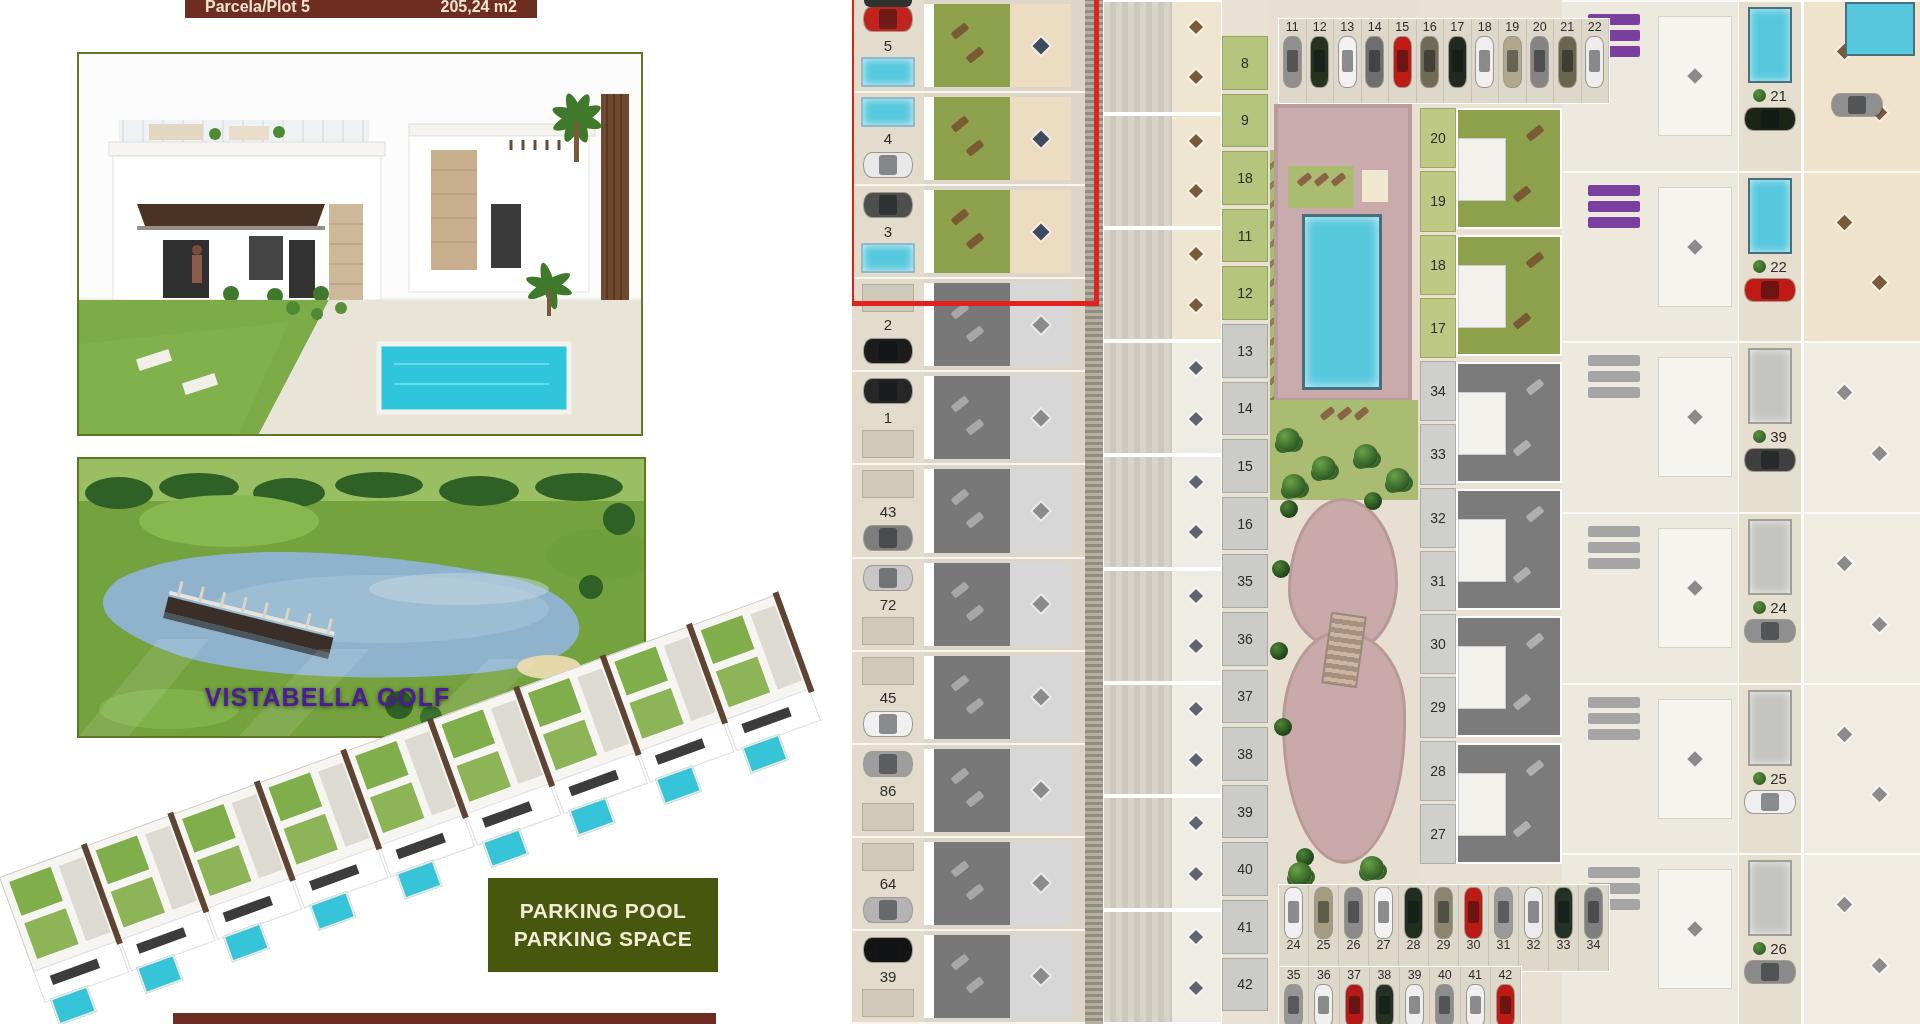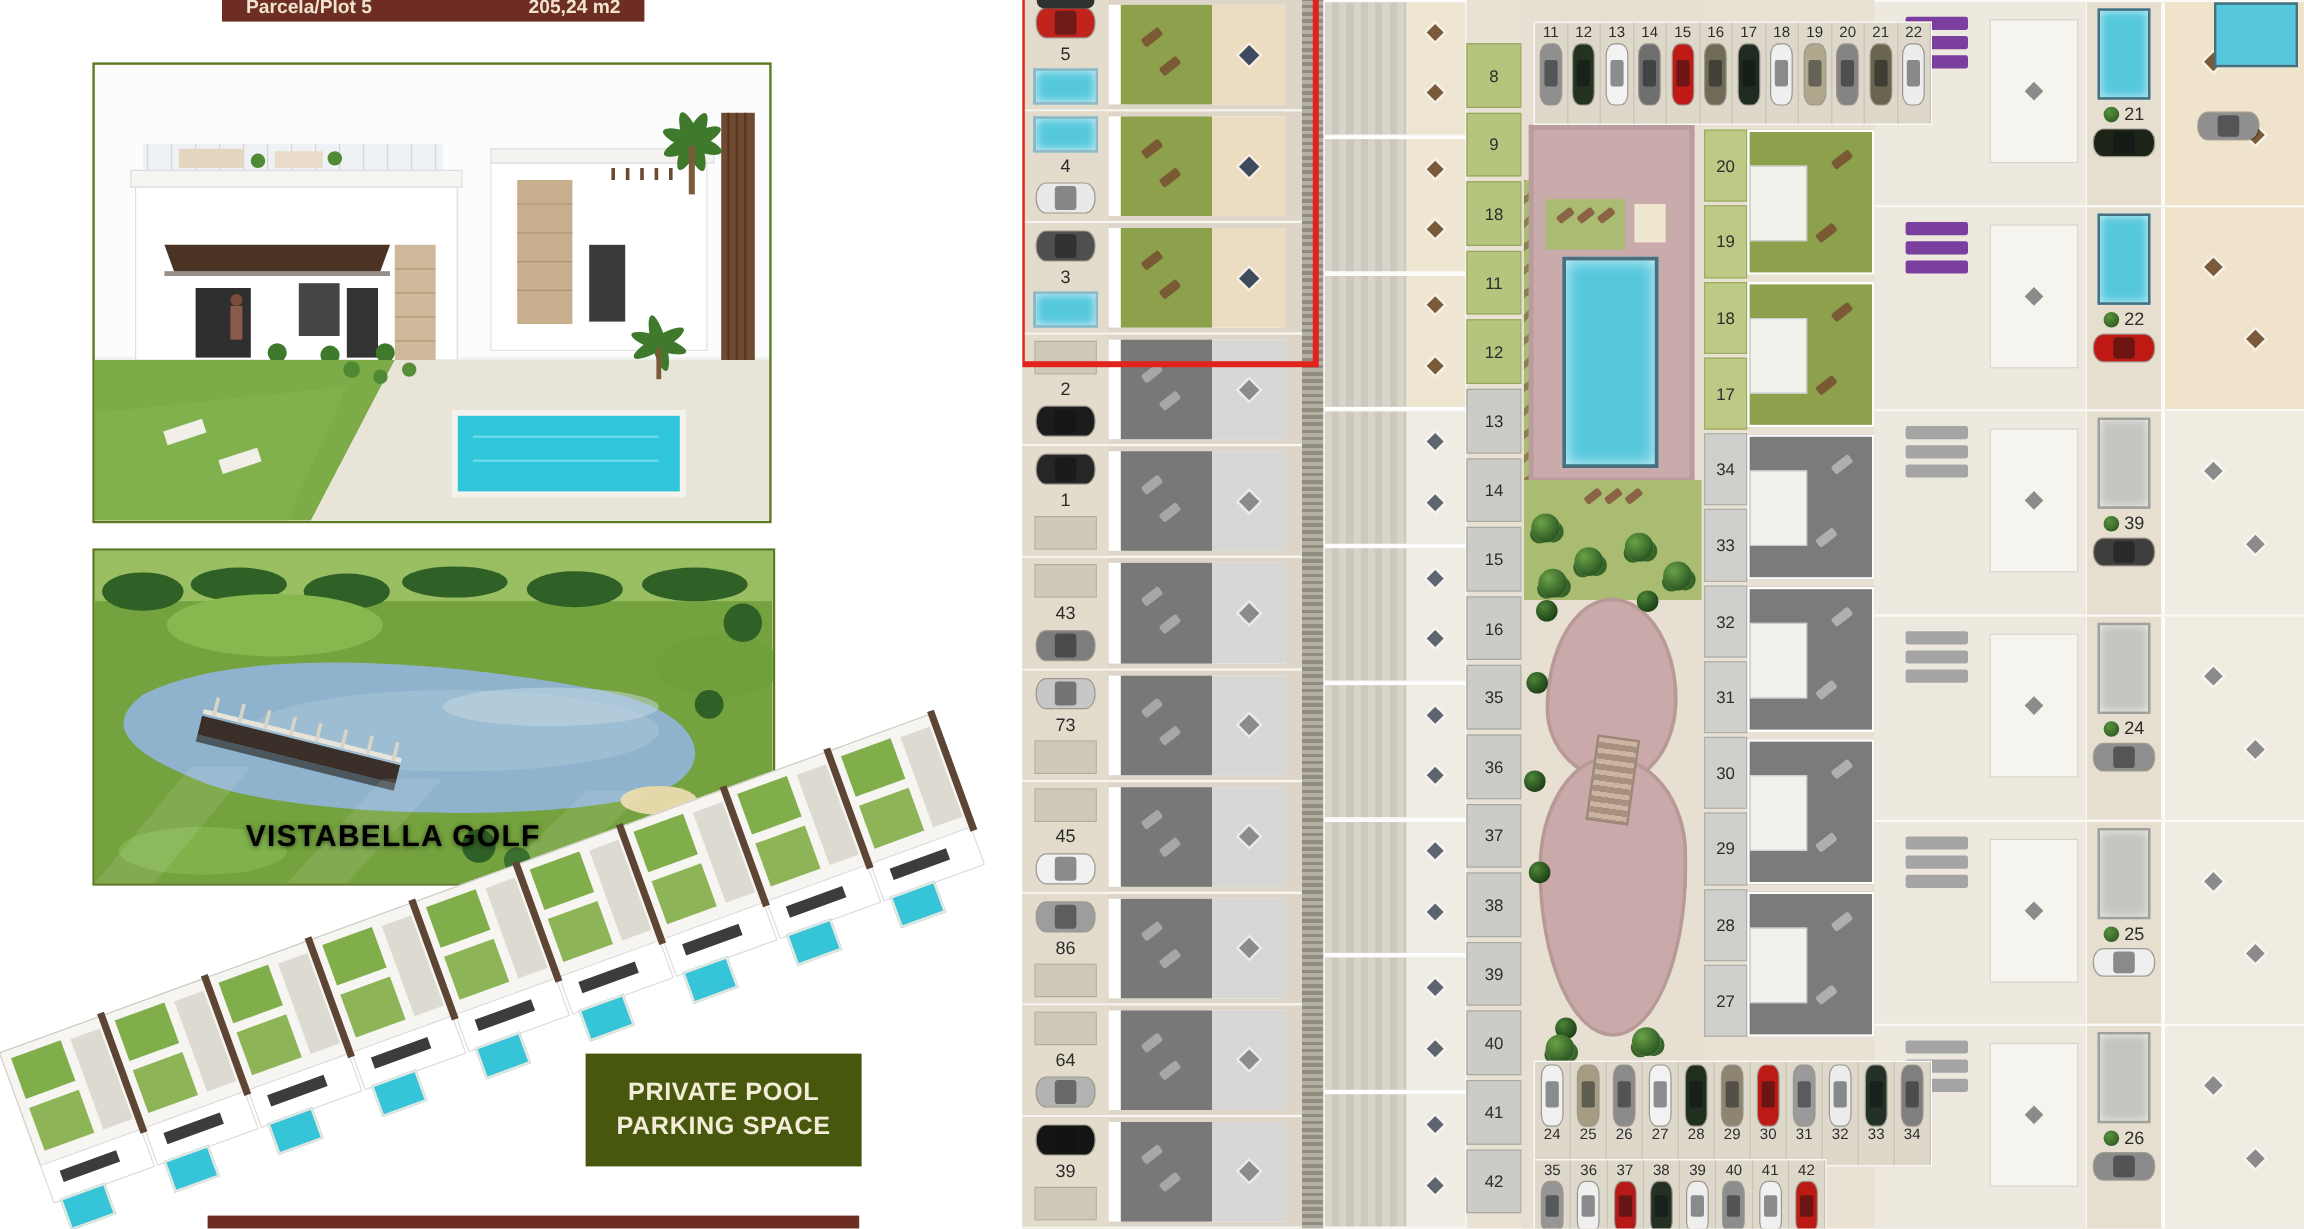--- a/index.html
+++ b/index.html
@@ -8,21 +8,21 @@
 
   
   .banner-top{position:absolute;left:185px;top:-14px;width:352px;height:32px;background:#6d2d22;
     color:#efe3cf;font-weight:bold;font-size:16px;display:flex;justify-content:space-between;
     align-items:flex-end;padding:0 20px 2px 20px;box-sizing:border-box;z-index:6;}
   .banner-bottom{position:absolute;left:173px;top:1013px;width:543px;height:11px;background:#6d2d22;z-index:6;}
 
   .photo{position:absolute;border:2px solid #5d7a23;background:#fff;overflow:hidden;}
   .photo.hero{left:77px;top:52px;width:562px;height:380px;}
   .photo.golf{left:77px;top:457px;width:565px;height:277px;}
-  .golf-caption{position:absolute;left:44%;bottom:24px;transform:translateX(-50%);color:#000000;
+  .golf-caption{position:absolute;left:44%;bottom:24px;transform:translateX(-50%);color:#4c1d95;
     font-weight:bold;font-size:25px;letter-spacing:1px;text-shadow:0 1px 4px rgba(0,0,0,.55);}
 
   
   .vrow{position:absolute;left:28px;top:872px;width:860px;height:170px;transform:rotate(-20deg);
     transform-origin:0 50%;display:flex;z-index:5;}
   .vunit{position:relative;width:90px;height:160px;margin-right:2px;}
   .vunit .vroof{position:absolute;left:0;right:0;top:0;height:100px;background:#f6f5f1;border:1px solid #cfccc4;}
   .vunit .vg1{position:absolute;left:8px;top:8px;width:44px;height:36px;background:#7fae4a;}
   .vunit .vg2{position:absolute;left:8px;top:52px;width:44px;height:38px;background:#8db457;}
   .vunit .vdeck{position:absolute;right:4px;top:10px;width:26px;height:80px;background:#dddad2;}
@@ -416,21 +416,21 @@
         <div class="vg2"></div>
         <div class="vdeck"></div>
         <div class="vwall"></div>
         <div class="vfront"></div>
         <div class="vwin"></div>
         <div class="vpool"></div>
       </div>
   </div>
 
   <div class="green-box">
-    <div>PRIVATE POOL</div>
+    <div>PARKING POOL</div>
     <div>PARKING SPACE</div>
   </div>
 
   <div class="banner-bottom"></div>
 
   <div class="plan">
 
     <div class="colA">
       <div class="cutcar"></div>
       <div class="arow hl" data-top="car" data-bottom="pool" style="--car: #c1231d;">
@@ -537,21 +537,21 @@
             <div class="garden"></div>
             <div class="terrace"></div>
           </div>
         </div>
         <div class="arow" data-top="car" data-bottom="pad" style="--car: #c7c7c7;">
           <div class="lane">
             <div class="slot t">
               <span class="s-car"></span>
 
             </div>
-            <div class="num">73</div>
+            <div class="num">72</div>
             <div class="slot b">
 
               <span class="s-pad"></span>
             </div>
           </div>
           <div class="house">
             <div class="garden"></div>
             <div class="terrace"></div>
           </div>
         </div>

